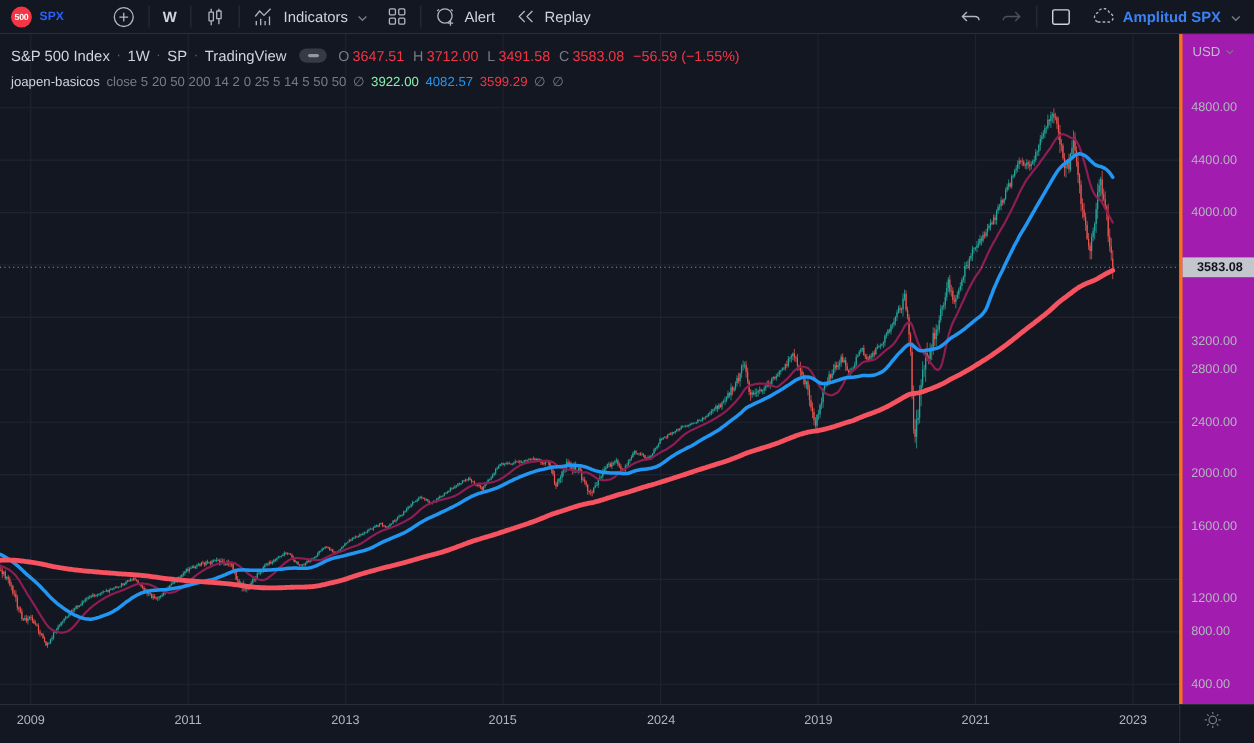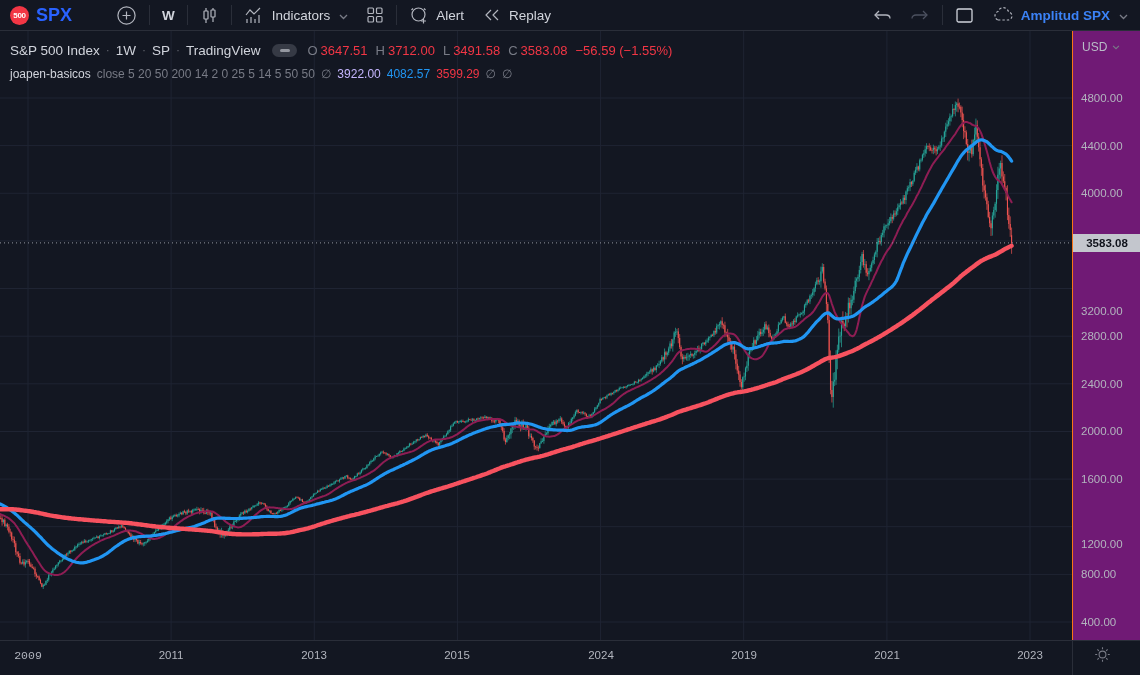--- a/index.html
+++ b/index.html
@@ -9,21 +9,21 @@
   
   .toolbar{position:absolute;left:0;top:0;width:1140px;height:31px;display:flex;align-items:center;
     border-bottom:1px solid #2a2e39;background:#131722;box-sizing:border-box;padding:0 8px;}
   .tb-group{display:flex;align-items:center;height:100%;}
   .tb-right{margin-left:auto;display:flex;align-items:center;height:100%;}
   .tb-btn{display:flex;align-items:center;gap:7px;color:#d1d4dc;font-size:13.5px;font-weight:500;
     padding:0 9px;height:100%;cursor:pointer;white-space:nowrap;}
   .tb-sep{width:1px;height:20px;background:#2a2e39;margin:0 3px;}
   .sym-badge{width:19px;height:19px;border-radius:50%;background:#f23645;color:#fff;font-size:8px;
     font-weight:700;display:flex;align-items:center;justify-content:center;letter-spacing:-.3px;}
-  .sym-name{color:#2962ff;font-weight:700;font-size:18px;margin-left:7px;}
+  .sym-name{color:#2962ff;font-weight:700;font-size:11px;margin-left:7px;}
   .icon{display:flex;align-items:center;justify-content:center;color:#b2b5be;}
   .icon svg{display:block;}
   .chev{color:#787b86;margin-left:2px;}
   .redo-dim{color:#4c5160;}
   .layout-name{color:#3b82f6;font-weight:700;font-size:13.5px;}
 
   
   .chart-wrap{position:absolute;left:0;top:31px;width:1072px;height:609px;overflow:hidden;}
   .chart-wrap svg{position:absolute;left:0;top:0;}
 
@@ -33,27 +33,27 @@
   .lg-dot{color:#61656e;margin:0 6px;font-size:12px;}
   .lg-pill{width:25px;height:13px;border-radius:7px;background:#363a45;display:flex;align-items:center;
     justify-content:center;margin:0 10px 0 12px;cursor:pointer;}
   .lg-pill i{display:block;width:10px;height:3px;border-radius:2px;background:#9598a1;}
   .ohlc{display:flex;align-items:center;gap:8px;font-size:13px;}
   .ohlc .lt{color:#787b86;margin-right:-5px;}
   .ohlc .vl{color:#f23645;}
   .lg-row2{display:flex;align-items:center;font-size:12px;margin-top:6px;color:#787b86;gap:6px;height:16px;}
   .ind-name{color:#d1d4dc;}
   .nullset{color:#787b86;font-size:12px;}
-  .v-ma20{color:#c4b5fd;}
+  .v-ma20{color:#86efac;}
   .v-ma50{color:#2196f3;}
   .v-ma200{color:#f23645;}
 
   
-  .price-axis{position:absolute;left:1072px;top:31px;width:68px;height:609px;border-left:1px solid #f97316;
-    background:#701a75;box-sizing:border-box;}
+  .price-axis{position:absolute;left:1072px;top:31px;width:68px;height:609px;border-left:3px solid #f97316;
+    background:#a21caf;box-sizing:border-box;}
   .usd-row{position:absolute;left:9px;top:9px;display:flex;align-items:center;gap:3px;color:#b9bdc7;
     font-size:12px;cursor:pointer;}
   .usd-row .chev{font-size:9px;}
   .p-tick{position:absolute;left:8px;height:14px;line-height:14px;font-size:11.5px;color:#b2b5be;white-space:nowrap;}
   .last-badge{position:absolute;left:0px;width:68px;height:18px;background:#c3c6cd;color:#10131c;
     font-size:11.5px;font-weight:700;display:flex;align-items:center;justify-content:center;z-index:4;}
 
   
   .time-axis{position:absolute;left:0;top:640px;width:1140px;height:35px;border-top:1px solid #2a2e39;
     background:#131722;box-sizing:border-box;}
@@ -277,21 +277,21 @@
         <div class="p-tick" style="top: 441px;">1600.00</div>
         <div class="p-tick" style="top: 489px; margin-top: 17px;">1200.00</div>
         <div class="p-tick" style="top: 536px;">800.00</div>
         <div class="p-tick" style="top: 584px;">400.00</div>
       </div>
     <div class="last-badge" id="last-badge" style="top: 203px;">3583.08</div>
   </div>
 
   <div class="time-axis">
     <div id="year-ticks">
-        <div class="t-tick" style="left: 28px; font-family: Liberation Mono, monospace;">2009</div>
+        <div class="t-tick" style="left: 28px;">2009</div>
         <div class="t-tick" style="left: 171px;">2011</div>
         <div class="t-tick" style="left: 314px;">2013</div>
         <div class="t-tick" style="left: 457px;">2015</div>
         <div class="t-tick" style="left: 601px;">2024</div>
         <div class="t-tick" style="left: 744px;">2019</div>
         <div class="t-tick" style="left: 887px;">2021</div>
         <div class="t-tick" style="left: 1030px;">2023</div>
       </div>
     <div class="axis-corner-sep"></div>
     <div class="sun-btn">

